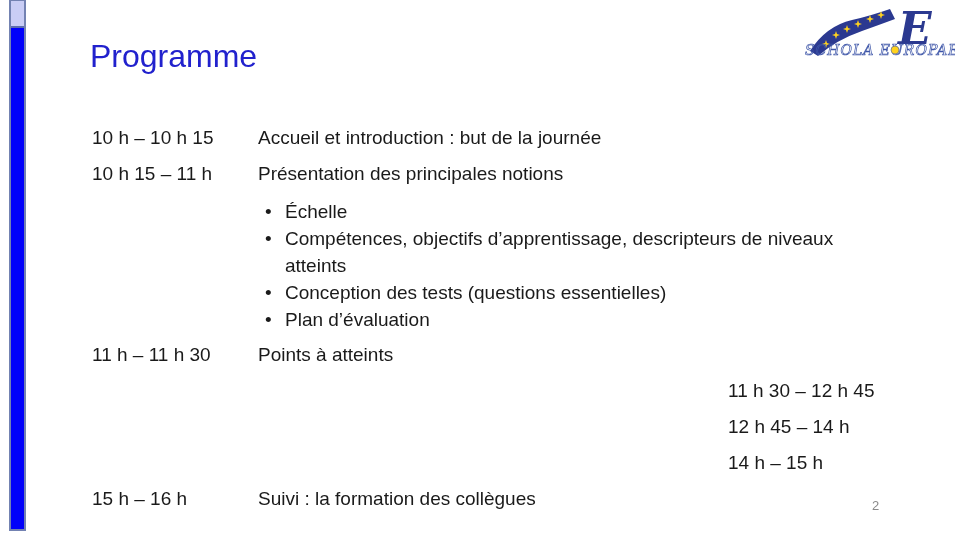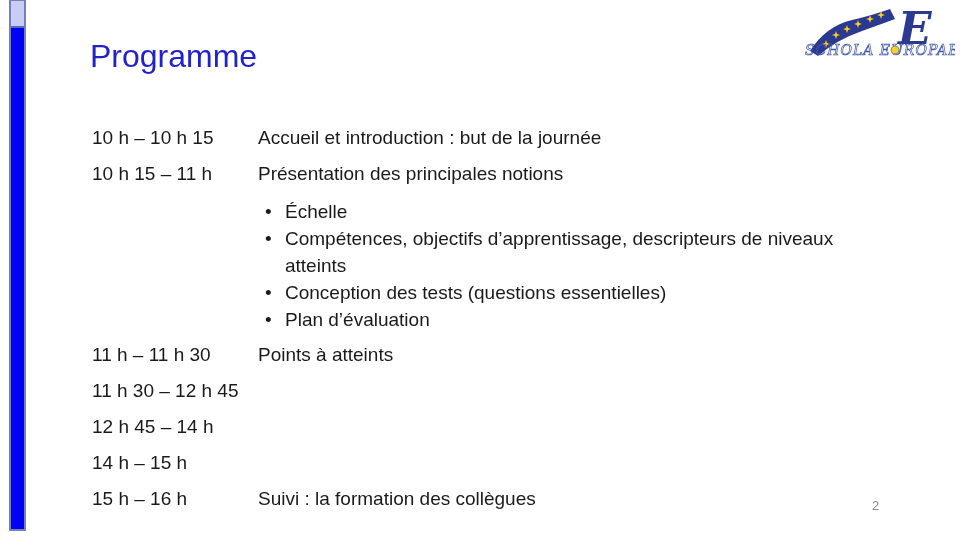--- a/index.html
+++ b/index.html
@@ -63,20 +63,21 @@
     top: 126px;
     width: 802px;
     font-size: 19px;
     line-height: 23px;
     color: #1a1a1a;
   }
   .row {
     display: flex;
     align-items: flex-start;
     margin-bottom: 13px;
+    justify-content: flex-end;
   }
   .row .time {
     flex: 0 0 166px;
     width: 166px;
   }
   .row .desc {
     flex: 1;
   }
   ul.bullets {
     margin: 0 0 10px 166px;

